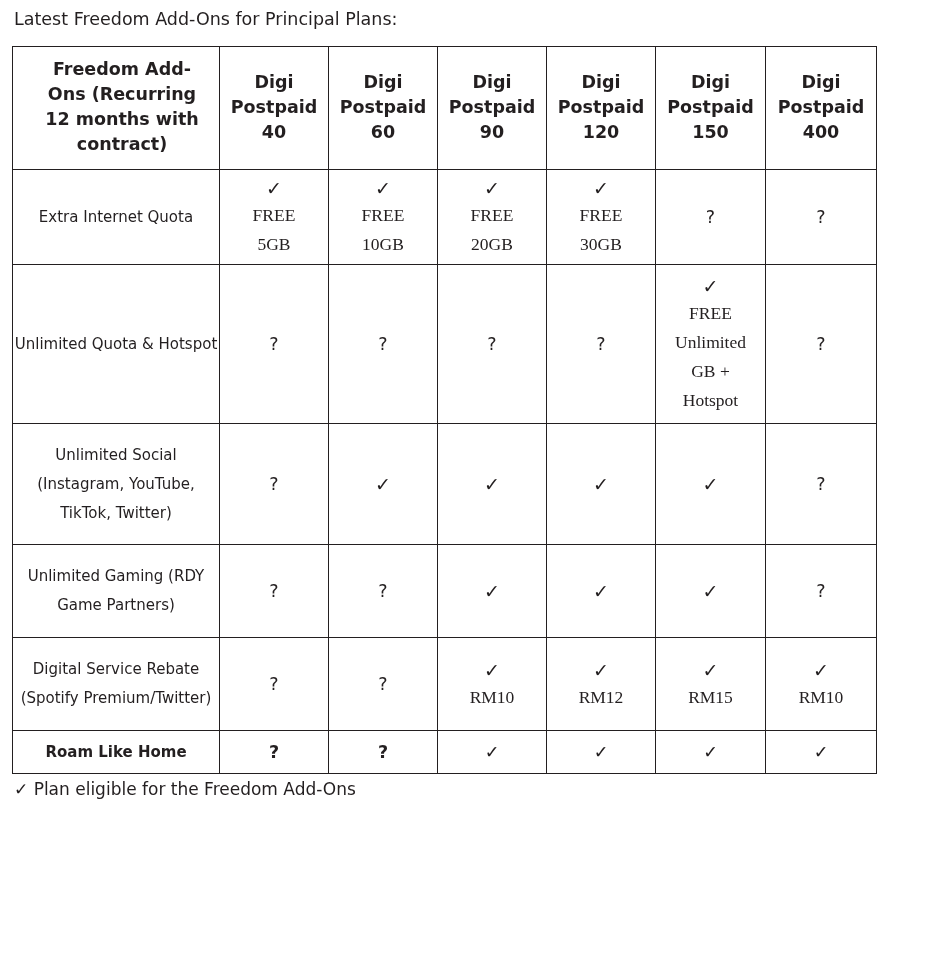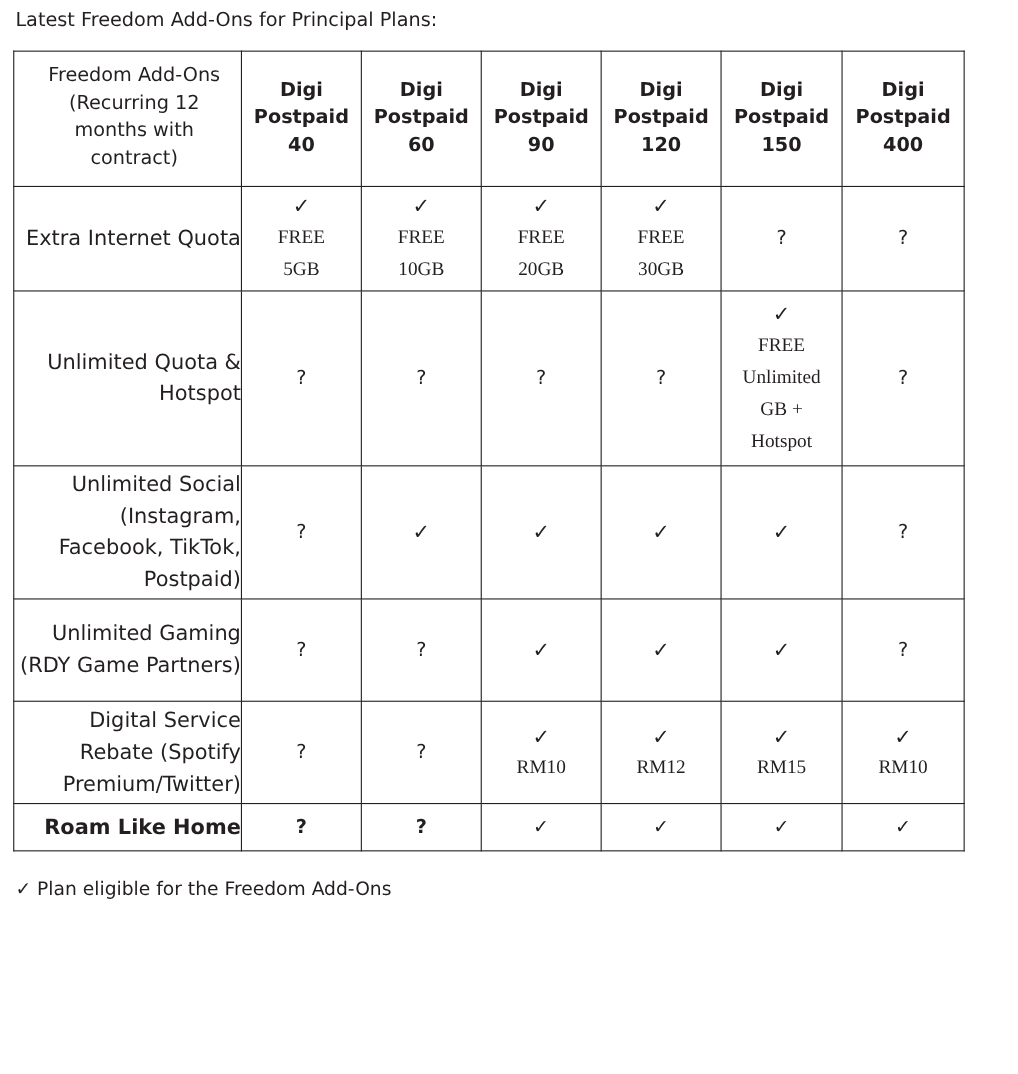--- a/index.html
+++ b/index.html
@@ -40,35 +40,35 @@
   
   col.c0 { width: 207px; }
   col.c1 { width: 109px; }
   col.c2 { width: 109px; }
   col.c3 { width: 109px; }
   col.c4 { width: 109px; }
   col.c5 { width: 110px; }
   col.c6 { width: 111px; }
 
   thead th.rowhead {
-    font-weight: normal;
+    font-weight: bold;
     font-size: 17.5px;
     line-height: 25px;
     padding: 10px 14px 12px 26px;
   }
   thead th.planhead {
     text-align: center;
     font-weight: bold;
     font-size: 17.5px;
     line-height: 25px;
     padding: 10px 6px 12px 6px;
   }
   td.rowlabel {
-    text-align: right;
-    font-size: 19px;
+    text-align: center;
+    font-size: 15px;
     line-height: 29px;
     padding: 6px 6px 6px 12px;
     font-weight: 400;
   }
   td.cell {
     text-align: center;
     font-size: 17.5px;
     line-height: 29px;
     padding: 6px 4px;
     font-weight: 400;
@@ -82,21 +82,21 @@
     display: block;
     font-size: 17.5px;
     line-height: 29px;
     font-family: Liberation Serif, serif;
   }
   .qmark {
     font-size: 17.5px;
     line-height: 29px;
   }
   .legend {
-    margin-top: 20px;
+    margin-top: 0;
     margin-left: 2px;
   }
   .legend-line {
     font-size: 17px;
     line-height: 30px;
     color: #231f20;
   }
   
   tr.r-extra td { height: 94px; }
   tr.r-unlimited td { height: 158px; }
@@ -181,21 +181,21 @@
         <td class="cell">
           <span class="tick">✓</span>
           <span class="cellnote">FREE<br>Unlimited<br>GB +<br>Hotspot</span>
         </td>
         <td class="cell">
           <span class="qmark">?</span>
         </td>
       </tr>
 
       <tr class="r-social">
-        <td class="rowlabel">Unlimited Social (Instagram, Facebook, TikTok, Postpaid)</td>
+        <td class="rowlabel">Unlimited Social (Instagram, YouTube, TikTok, Twitter)</td>
         <td class="cell">
           <span class="qmark">?</span>
         </td>
         <td class="cell">
           <span class="tick">✓</span>
         </td>
         <td class="cell">
           <span class="tick">✓</span>
         </td>
         <td class="cell">

